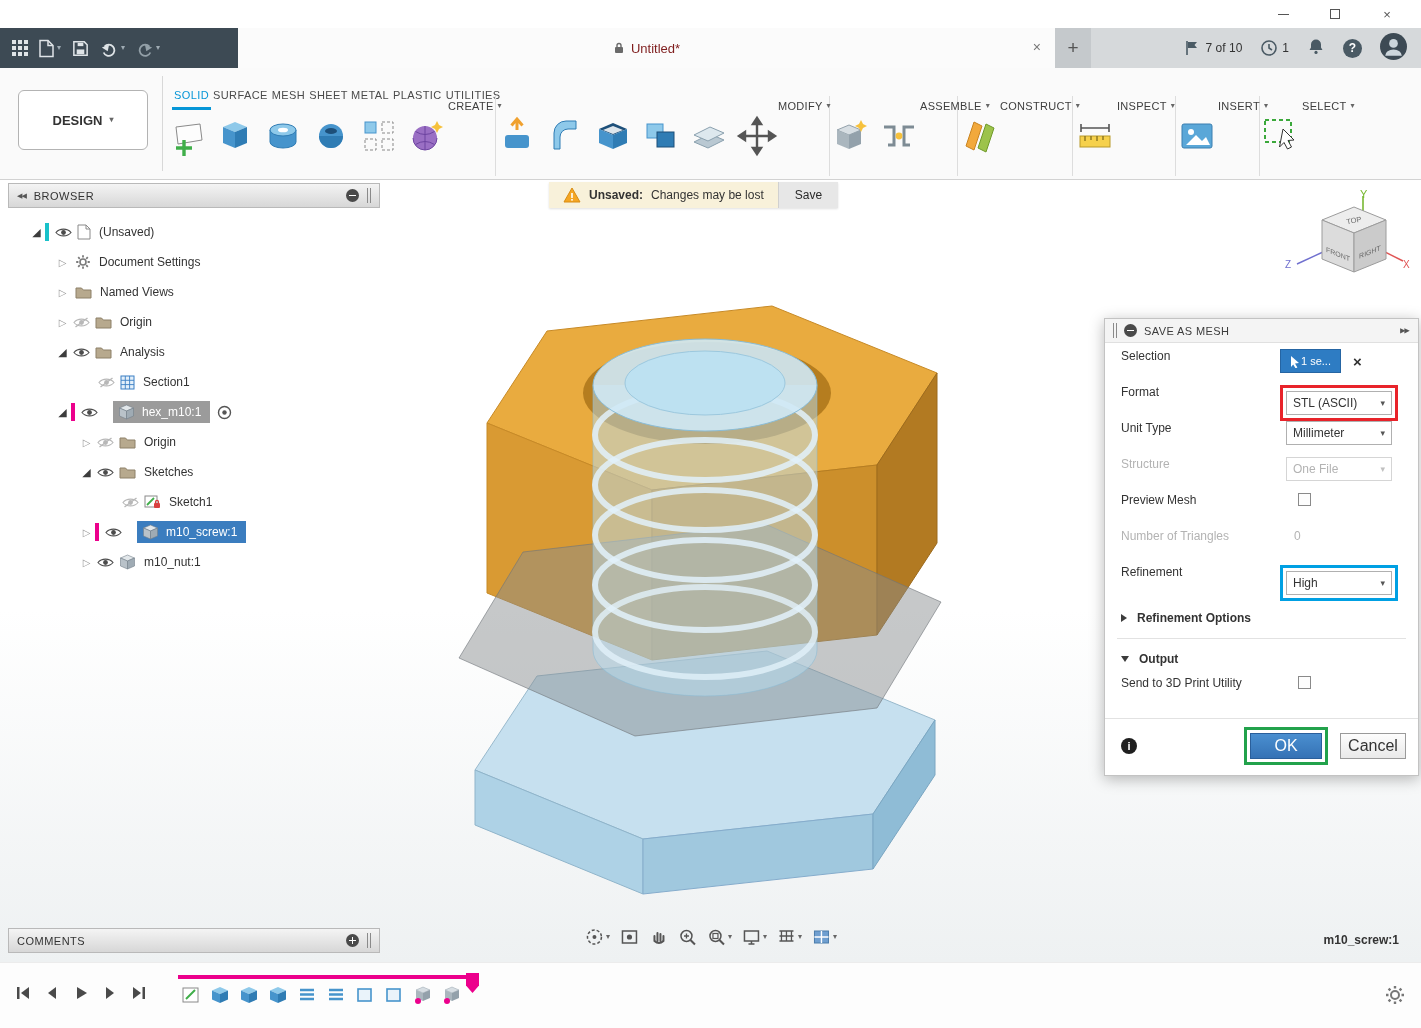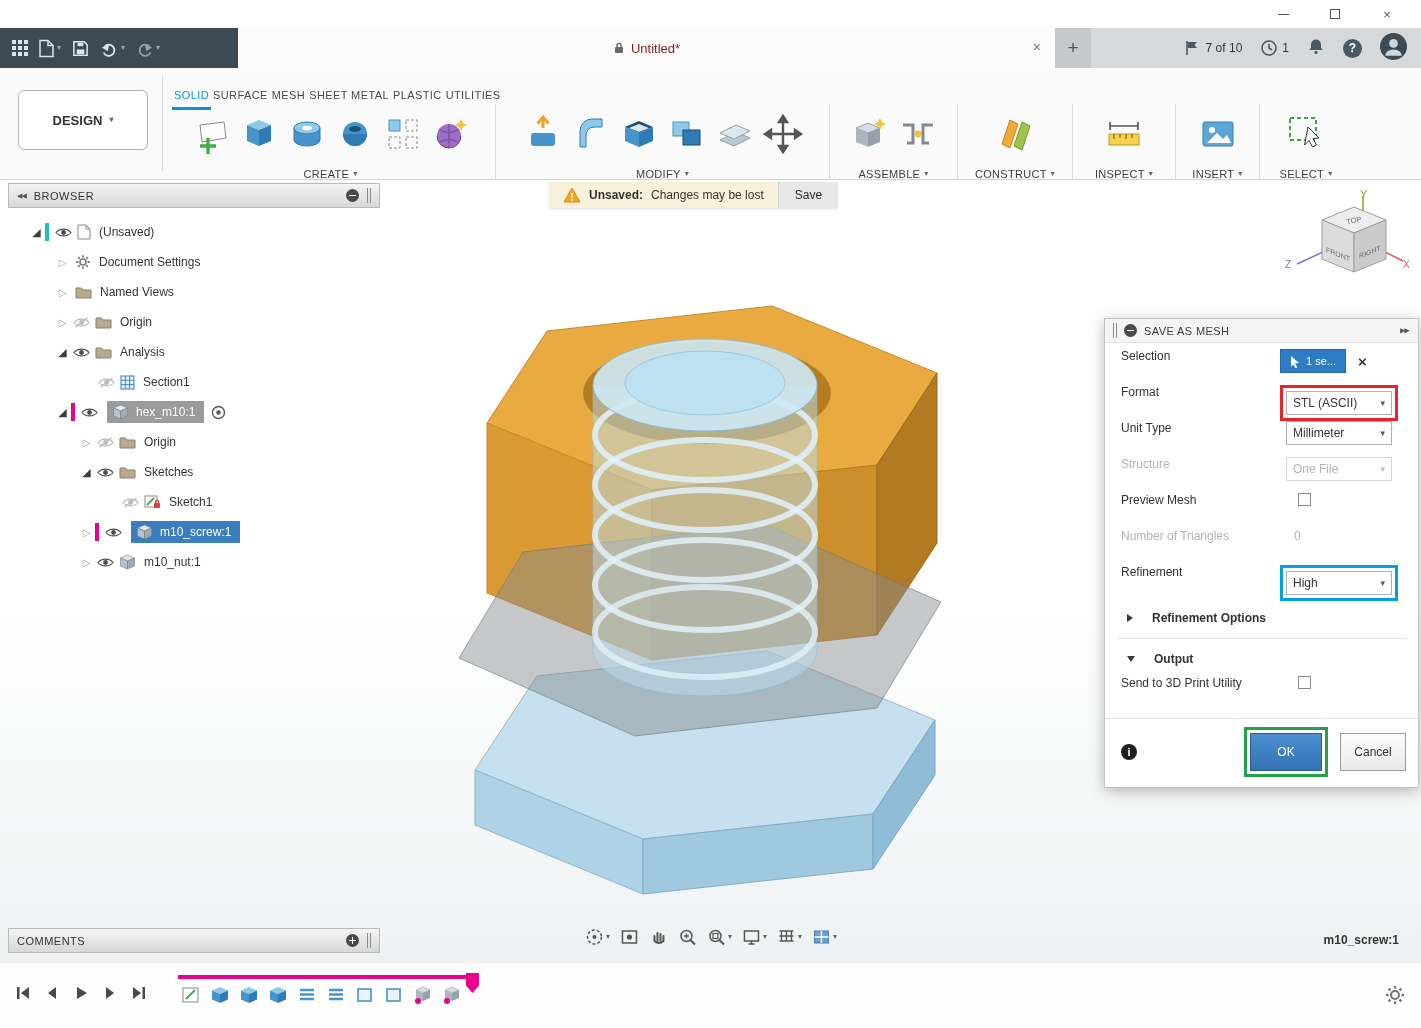--- a/index.html
+++ b/index.html
@@ -31,21 +31,21 @@
   .clock-item{display:flex;align-items:center;gap:4px;font-size:12px;color:#333}
   .help-circle{width:19px;height:19px;border-radius:50%;background:#4a5a64;color:#fff;font-size:12px;display:flex;align-items:center;justify-content:center;font-weight:bold}
 
   
   .ribbon{position:absolute;top:68px;left:0;right:0;height:112px;background:#fafafa;border-bottom:1px solid #d2d2d2}
   .design-btn{position:absolute;left:18px;top:22px;width:130px;height:60px;background:#fff;border:1px solid #b3b3b3;border-radius:6px;display:flex;align-items:center;justify-content:center;gap:7px;font-size:13px;font-weight:bold;color:#333}
   .ribbon-vsep{position:absolute;left:162px;top:8px;bottom:8px;width:1px;background:#d8d8d8}
   .tabrow{position:absolute;left:172px;top:15px;height:27px;display:flex;align-items:flex-end}
   .rtab{font-size:11px;letter-spacing:.4px;color:#4a4a4a;padding:0 2px 6px 2px;border-bottom:3px solid transparent}
   .rtab.active{color:var(--accent-blue,#0696d7);border-bottom-color:var(--accent-blue,#0696d7)}
-  .rgroup{position:absolute;top:36px;height:80px;border-right:1px solid #ddd;display:flex;flex-direction:column;align-items:center}
+  .rgroup{position:absolute;top:28px;height:80px;border-right:1px solid #ddd;display:flex;flex-direction:row;}
   .rgroup.last{border-right:none}
   .gicons{flex:1;display:flex;align-items:center;justify-content:center;gap:6px}
   .ricon{width:42px;height:42px;display:block}
   .glabel{height:20px;display:flex;align-items:center;gap:4px;font-size:11px;color:#3d3d3d;letter-spacing:.3px}
 
   
   .canvas{position:absolute;top:180px;left:0;right:0;height:782px;background:linear-gradient(#ffffff 55%,#eef1f2)}
   .model-svg{position:absolute;left:0;top:0;z-index:1}
 
   
@@ -61,21 +61,21 @@
   .browser{position:absolute;left:8px;top:3px;width:372px;z-index:5}
   .tree{padding-top:9px}
   .trow{display:flex;align-items:center;height:30px;font-size:12px;color:#333}
   .exp{width:17px;text-align:center;flex:none;font-size:10px;color:#9a9a9a}
   .exp.open{color:#3c3c3c;font-size:11px}
   .cbar{width:4px;height:18px;background:#19c1c9;margin-right:4px;flex:none}
   .pbar{width:4px;height:18px;background:var(--accent-pink,#ec008c);margin-right:4px;flex:none}
   .eyew{width:20px;display:inline-flex;justify-content:center;flex:none}
   .ticon{display:inline-flex;margin:0 5px 0 4px;flex:none}
   .tlabel{white-space:nowrap;padding:2px 3px}
-  .selwrap{display:inline-flex;align-items:center;padding:3px 9px 3px 5px;margin-left:8px}
+  .selwrap{display:inline-flex;align-items:center;padding:3px 9px 3px 5px;margin-left:14px}
   .selwrap.gray{background:#9b9b9b}
   .selwrap.blue{background:var(--selection-blue,#3b7dbf)}
   .selwrap .ticon{margin:0}
   .selwrap .tlabel{color:#fff;padding:0 0 0 7px}
   .target-after{margin-left:7px;display:inline-flex}
 
   
   .warnbar{position:absolute;left:549px;top:2px;height:26px;display:flex;z-index:6;box-shadow:0 1px 2px rgba(0,0,0,.12)}
   .warnmain{background:#f8f1da;display:flex;align-items:center;gap:8px;padding:0 14px;font-size:12px;color:#333}
   .warnsave{background:#e7e7e7;display:flex;align-items:center;padding:0 16px;font-size:12px;color:#2a2a2a;border-left:1px solid #d0d0d0}
@@ -93,31 +93,31 @@
   .dlabel.gray{color:#b3b3b3}
   .dctrl{width:122px;display:flex;align-items:center;flex:none}
   .dd{width:106px;height:24px;border:1px solid #b0b0b0;background:#fff;display:flex;align-items:center;padding:0 6px;font-size:12px;color:#333}
   .dd .ddcaret{margin-left:auto;font-size:9px;color:#555}
   .dd.gray{color:#b3b3b3;border-color:#d5d5d5}
   .dd.gray .ddcaret{color:#c0c0c0}
   .hl-wrap{padding:3px;border:3px solid transparent;display:inline-block}
   .hl-red{border-color:var(--highlight-red,#e8232a)}
   .hl-blue{border-color:var(--highlight-blue,#00a0e3)}
   .hl-green{border-color:var(--highlight-green,#22a24b)}
-  .chip{height:24px;background:#2e7cc3;border:1px solid #2565a3;display:flex;align-items:center;gap:5px;padding:0 9px;color:#fff;font-size:11px}
+  .chip{height:24px;background:#2e7cc3;border:1px solid #2565a3;display:flex;align-items:center;padding:0 9px;color:#fff;font-size:11px}
   .chip-x{margin-left:12px;font-size:15px;color:#333;font-weight:bold}
   .checkbox{width:13px;height:13px;border:1px solid #8a8a8a;background:#fdfdfd}
   .tri-val{font-size:12px;color:#b3b3b3}
-  .sectrow{display:flex;align-items:center;gap:19px;height:34px;padding:0 22px;font-size:12px;font-weight:bold;color:#333}
+  .sectrow{display:flex;align-items:center;gap:10px;height:34px;padding:0 16px;font-size:12px;font-weight:bold;color:#333}
   .tri-right{width:0;height:0;border-left:6px solid #3c3c3c;border-top:4px solid transparent;border-bottom:4px solid transparent}
   .tri-down{width:0;height:0;border-top:6px solid #3c3c3c;border-left:4px solid transparent;border-right:4px solid transparent}
   .dlg-div{height:1px;background:#e2e2e2;margin:3px 12px}
   .dlg-foot{display:flex;align-items:center;padding:8px 12px 10px 16px;border-top:1px solid #e2e2e2;margin-top:4px}
   .info-circle{width:16px;height:16px;border-radius:50%;background:#1f1f1f;color:#fff;font-size:11px;font-weight:bold;display:flex;align-items:center;justify-content:center}
-  .btn{height:38px;border:1px solid #9a9a9a;background:linear-gradient(#fdfdfd,#e9e9e9);font-size:12px;color:#333;display:flex;align-items:center;justify-content:center}
+  .btn{height:26px;border:1px solid #9a9a9a;background:linear-gradient(#fdfdfd,#e9e9e9);font-size:16px;color:#333;display:flex;align-items:center;justify-content:center}
   .btn-ok{width:72px;background:linear-gradient(#4a8fd0,#3572b5);border-color:#2a5f9b;color:#fff}
   .btn-cancel{width:66px;margin-left:12px}
   .ok-push{margin-left:auto}
 
   
   .comments{position:absolute;left:8px;top:748px;width:372px;z-index:5}
   .navbar{position:absolute;left:50%;top:747px;transform:translateX(-50%);display:flex;align-items:center;gap:9px;z-index:5}
   .navbtn{display:flex;align-items:center;gap:2px}
   .sel-status{position:absolute;right:22px;top:753px;font-size:12px;font-weight:bold;color:#333;z-index:5}
 

